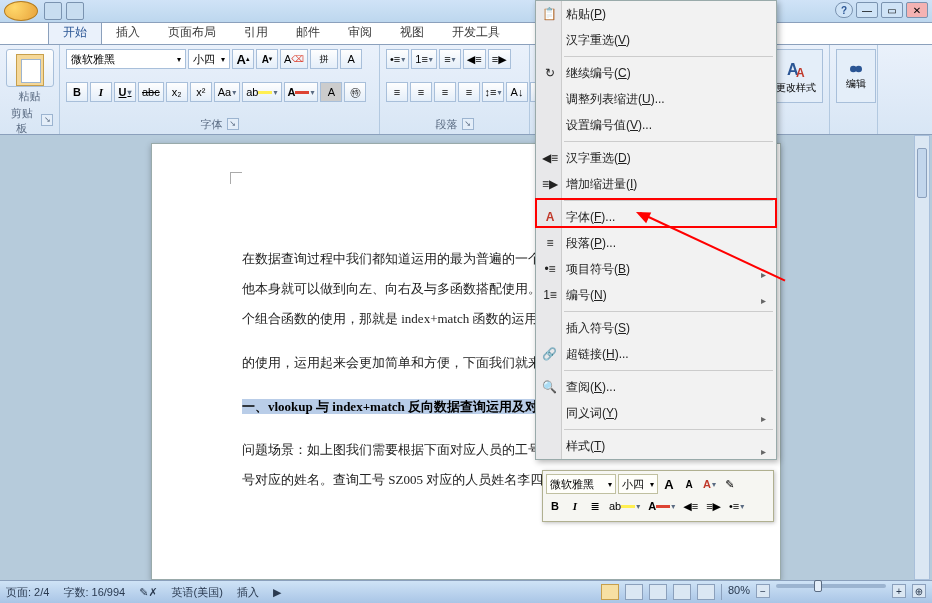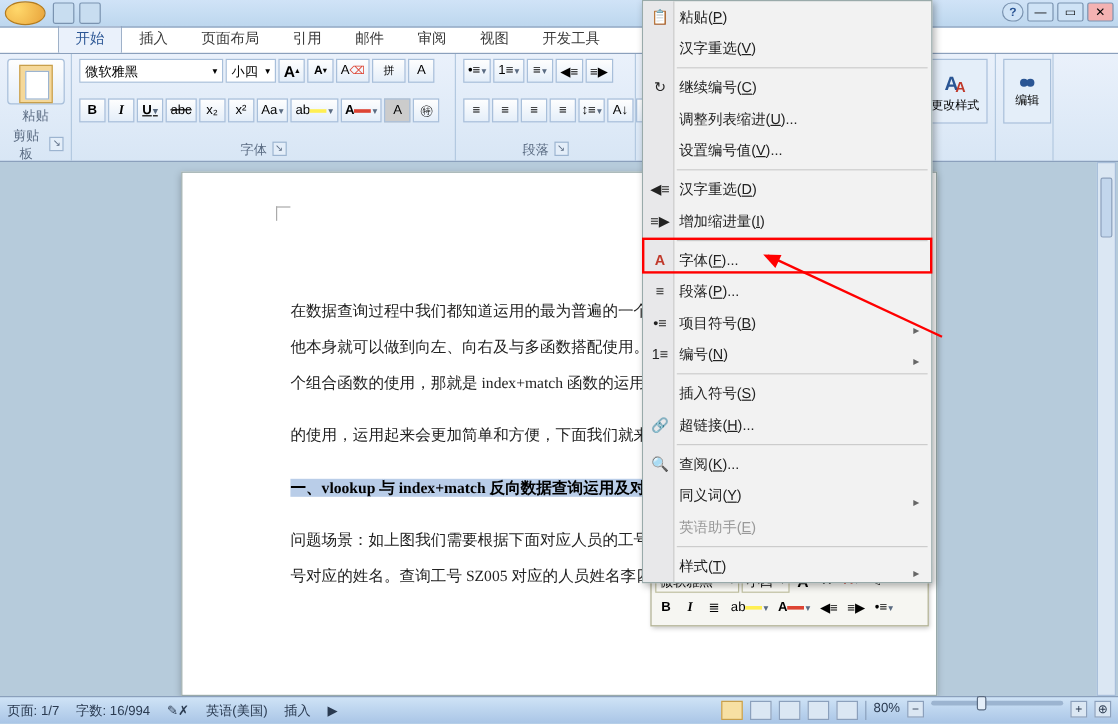--- a/index.html
+++ b/index.html
@@ -326,24 +326,20 @@
       <div class="ctx-sep"></div>
       <div class="ctx-item">
         <span class="ctx-icon">🔍</span>
         <span><span>查阅</span>(<span class="ctx-underline">K</span>)...</span>
       </div>
       <div class="ctx-item">
         <span class="ctx-icon"></span>
         <span><span>同义词</span>(<span class="ctx-underline">Y</span>)</span>
         <span class="sub"></span>
       </div>
-      <div class="ctx-item disabled">
-        <span class="ctx-icon"></span>
-        <span><span>英语助手</span>(<span class="ctx-underline">E</span>)</span>
-      </div>
       <div class="ctx-sep"></div>
       <div class="ctx-item">
         <span class="ctx-icon"></span>
         <span><span>样式</span>(<span class="ctx-underline">T</span>)</span>
         <span class="sub"></span>
       </div>
     </div>
 </div>
 <div class="ctx-highlight-box"></div>
 <div class="ctx-arrowhead"></div>
@@ -385,21 +381,21 @@
         <span class="color-bar" style="background:#d43;"></span>
       </div>
     <div class="mbtn">◀≡</div>
     <div class="mbtn">≡▶</div>
     <div class="mbtn dd-arrow">•≡</div>
   </div>
 </div>
 
 <div class="statusbar">
   <div class="status-left">
-    <span>页面: 1/7</span>
+    <span>页面: 2/4</span>
     <span>字数: 16/994</span>
     <span>✎✗</span>
     <span>英语(美国)</span>
     <span>插入</span>
     <span>▶</span>
   </div>
   <div class="status-right">
     <div class="view-btn active"></div>
     <div class="view-btn"></div>
     <div class="view-btn"></div>

